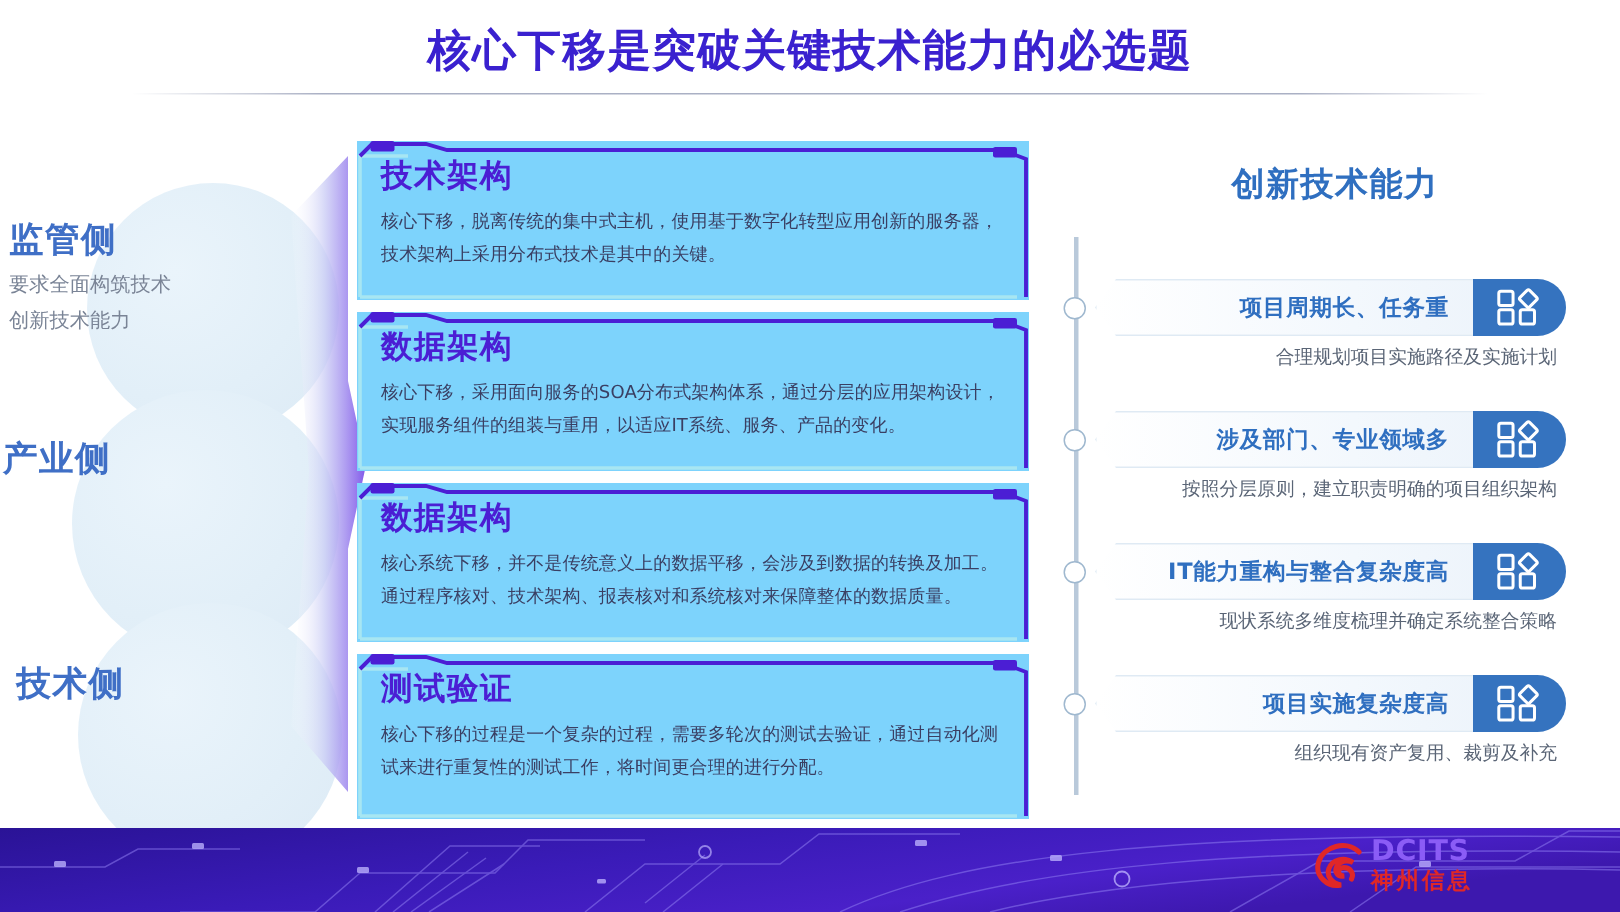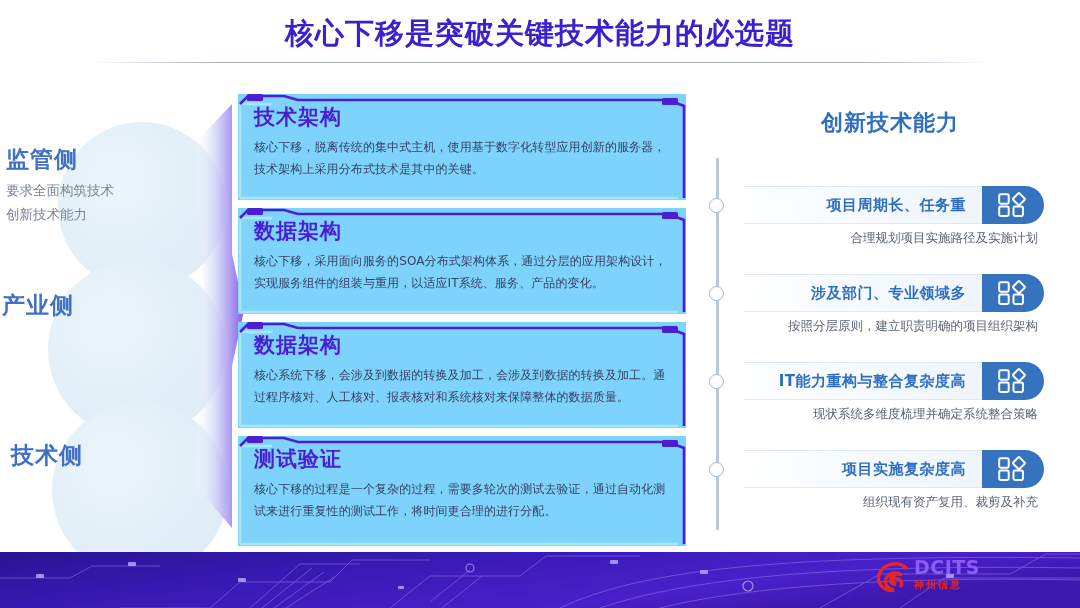--- a/index.html
+++ b/index.html
@@ -100,21 +100,21 @@
     font-family:"DejaVu Sans","Liberation Sans",sans-serif;
   }
 
   
   #footer{position:absolute;left:0;bottom:0;width:1080px;height:56px;overflow:hidden;}
   #logo{position:absolute;right:14px;bottom:8px;width:190px;height:42px;}
   #logo-mark{position:absolute;left:0;top:4px;width:34px;height:32px;}
   #logo-text{position:absolute;left:38px;top:0;width:150px;}
   #logo-en{font-size:19px;font-weight:bold;color:#8b5cf6;letter-spacing:.5px;
     font-family:"DejaVu Sans","Liberation Sans",sans-serif;line-height:1.05;}
-  #logo-cn{font-size:10px;font-weight:bold;color:#e02727;letter-spacing:2px;
+  #logo-cn{font-size:15px;font-weight:bold;color:#e02727;letter-spacing:2px;
     font-family:"DejaVu Sans","Liberation Sans",sans-serif;}
 </style>
 </head>
 <body>
 
 <div id="slide-title">核心下移是突破关键技术能力的必选题</div>
 <div id="title-rule"></div>
 
 <div id="left-col">
   <div class="bubble b1"></div>
@@ -179,21 +179,21 @@
   <div class="card" id="card-2">
     <svg class="card-frame" viewBox="0 0 448 106" preserveAspectRatio="none">
       <path d="M2,104 L2,10 L34,10" fill="none" stroke="#a7e6f2" stroke-width="2.4"></path>
       <path d="M2,104 L440,104" fill="none" stroke="#a7e6f2" stroke-width="2.4"></path>
       <path d="M446,104 L446,12 L430,6 L60,6 L46,2 L10,2 L2,10" fill="none" stroke="#4b1ed4" stroke-width="2.6"></path>
       <rect x="9" y="0" width="16" height="7" rx="1.5" fill="#4b1ed4"></rect>
       <rect x="424" y="4" width="16" height="7" rx="1.5" fill="#4b1ed4"></rect>
     </svg>
     <div class="card-inner">
       <div class="card-title">数据架构</div>
-      <div class="card-body">核心系统下移，会涉及到数据的转换及加工，会涉及到数据的转换及加工。通过程序核对、人工核对、报表核对和系统核对来保障整体的数据质量。</div>
+      <div class="card-body">核心系统下移，并不是传统意义上的数据平移，会涉及到数据的转换及加工。通过程序核对、技术架构、报表核对和系统核对来保障整体的数据质量。</div>
     </div>
   </div>
 
   <div class="card" id="card-3">
     <svg class="card-frame" viewBox="0 0 448 110" preserveAspectRatio="none">
       <path d="M2,108 L2,10 L34,10" fill="none" stroke="#a7e6f2" stroke-width="2.4"></path>
       <path d="M2,108 L440,108" fill="none" stroke="#a7e6f2" stroke-width="2.4"></path>
       <path d="M446,108 L446,12 L430,6 L60,6 L46,2 L10,2 L2,10" fill="none" stroke="#4b1ed4" stroke-width="2.6"></path>
       <rect x="9" y="0" width="16" height="7" rx="1.5" fill="#4b1ed4"></rect>
       <rect x="424" y="4" width="16" height="7" rx="1.5" fill="#4b1ed4"></rect>

